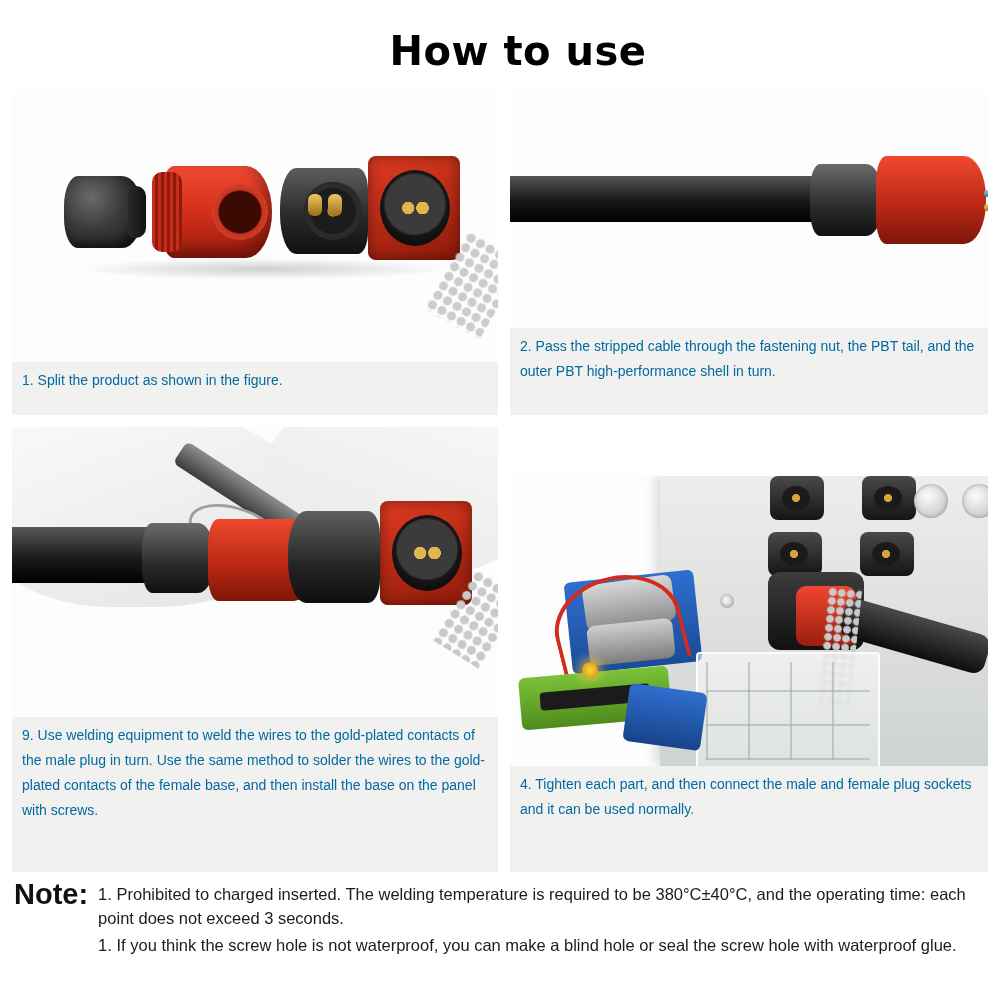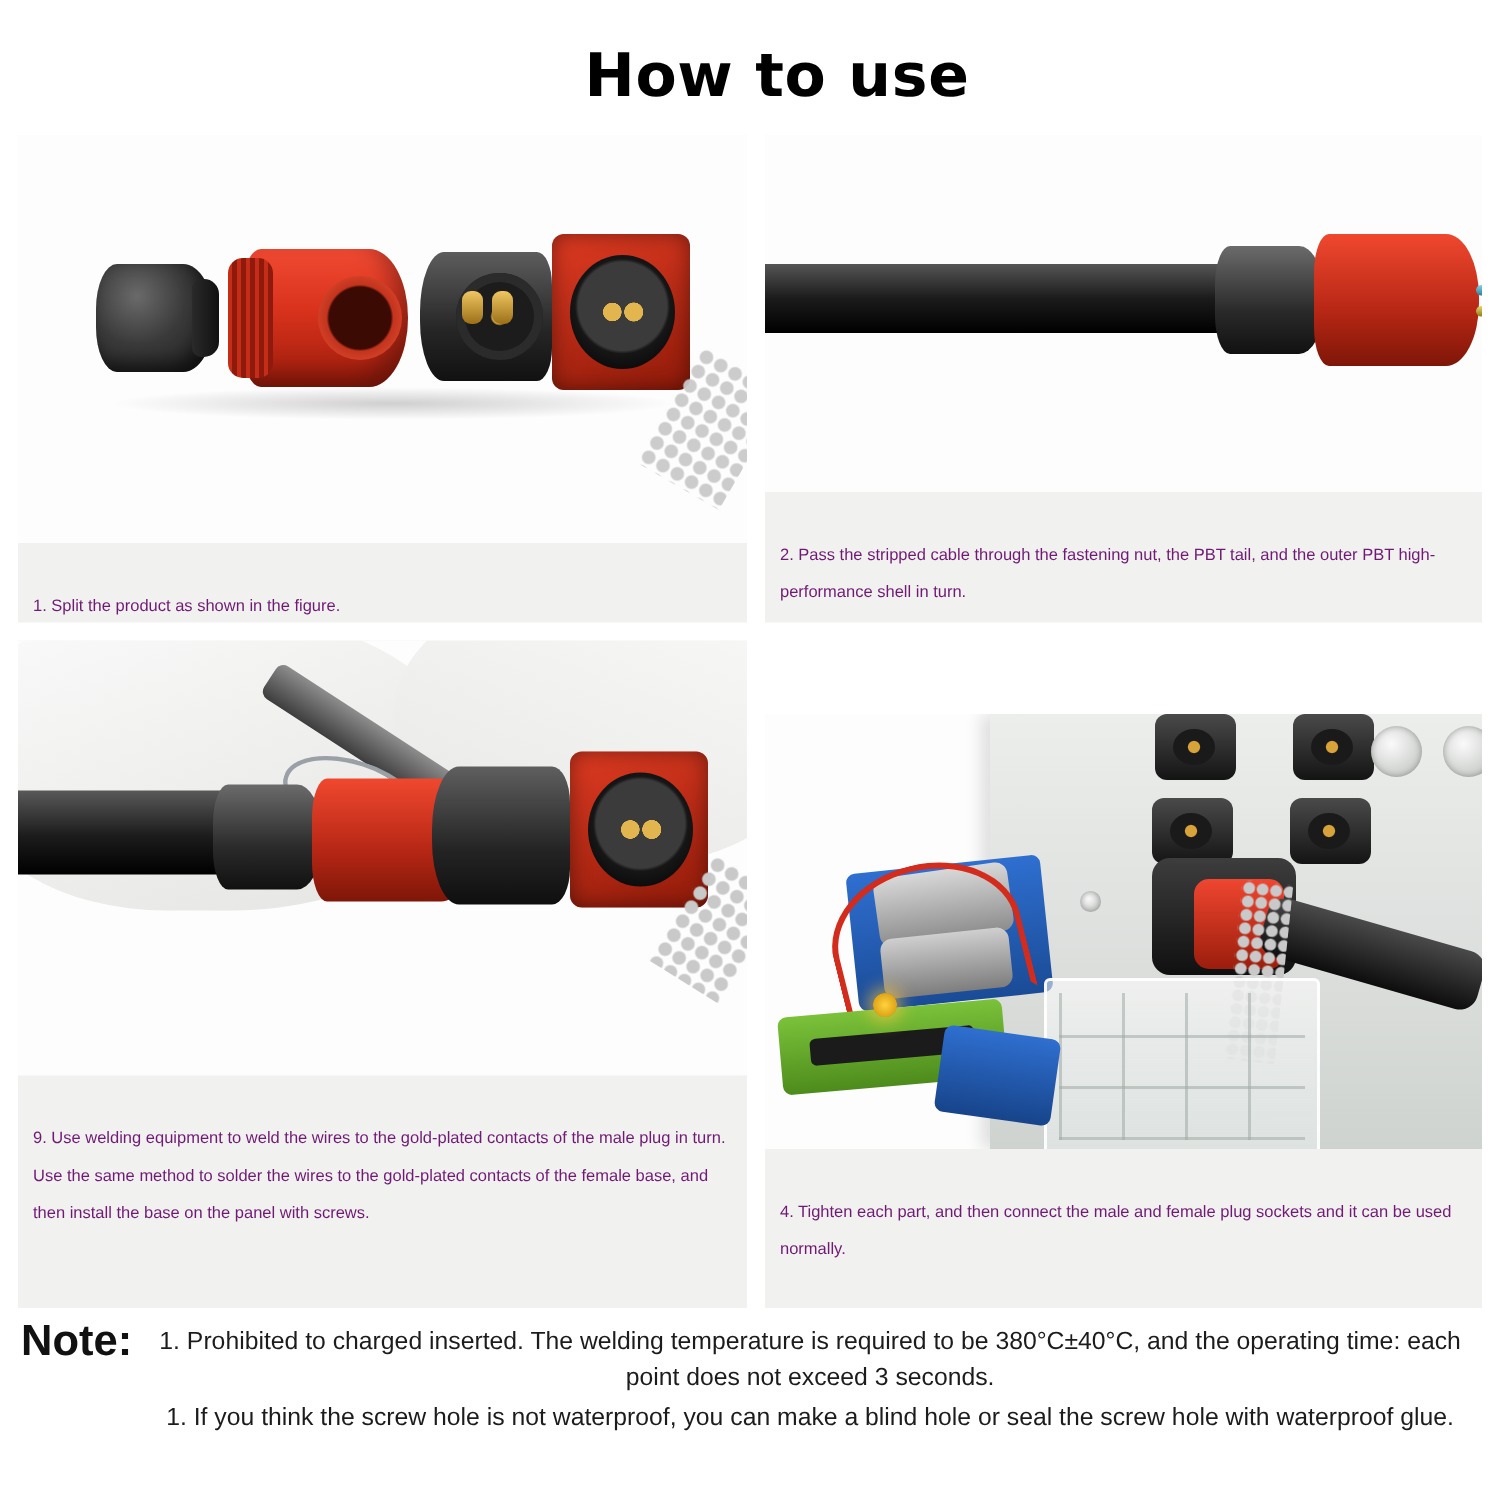--- a/index.html
+++ b/index.html
@@ -43,26 +43,25 @@
     background: #f1f1f0;
     overflow: hidden;
   }
   .panel .photo {
     position: relative;
     width: 100%;
     overflow: hidden;
     background: #fdfdfd;
   }
   .panel .caption {
-    font-size: 11px;
+    font-size: 14px;
     line-height: 25px;
-    color: #701a75;
+    color: #0369a1;
     padding: 6px 10px 8px 10px;
     font-family: "Liberation Sans", sans-serif;
-    margin-top: 24px;
   }
 
   
   #panel-1 { left: 0px;   top: 0px;   width: 486px; height: 325px; }
   #panel-1 .photo { height: 272px; }
   #panel-2 { left: 498px; top: 0px;   width: 478px; height: 325px; }
   #panel-2 .photo { height: 238px; }
   #panel-3 { left: 0px;   top: 337px; width: 486px; height: 445px; }
   #panel-3 .photo { height: 290px; }
   #panel-4 { left: 498px; top: 386px; width: 478px; height: 396px; }
@@ -336,21 +335,21 @@
     border-radius: 6px; transform: rotate(8deg);
   }
 
   
   .note {
     position: absolute;
     left: 14px;
     top: 878px;
     width: 968px;
   }
-  .note-row { display: flex; align-items: flex-start; text-align: center; }
+  .note-row { display: flex; align-items: flex-start; }
   .note-label {
     font-size: 29px;
     font-weight: bold;
     color: #111;
     padding-right: 10px;
     line-height: 32px;
     font-family: "Liberation Sans", sans-serif;
   }
   .note-body { flex: 1; padding-top: 4px; }
   .note-body p {

